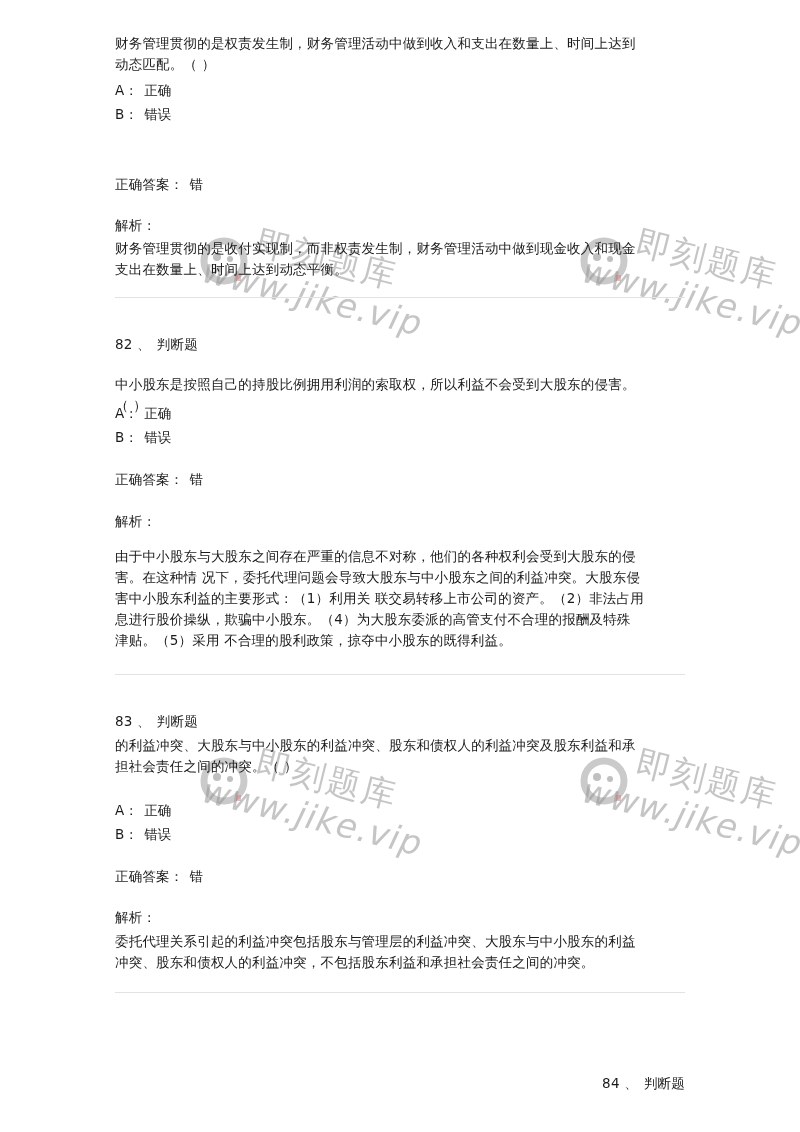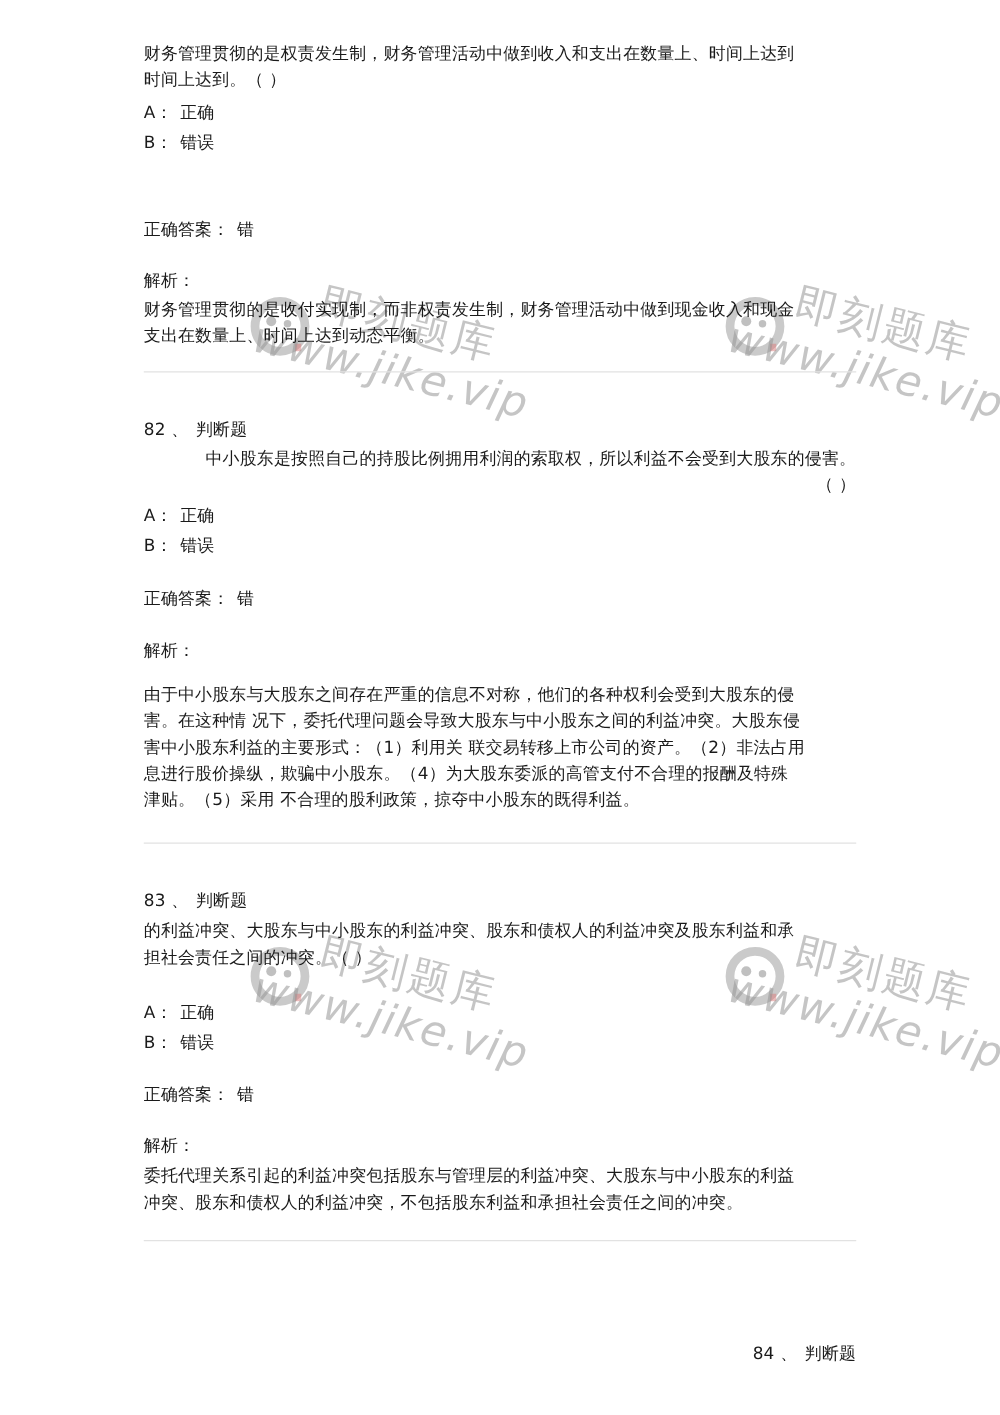--- a/index.html
+++ b/index.html
@@ -118,40 +118,40 @@
     <rect x="36" y="40" width="5" height="6" fill="rgba(220,120,120,0.5)"></rect>
   </svg>
   <span class="wm-cn" style="left:55px; top:2px;">即刻题库</span>
   <span class="wm-url" style="left:0; top:42px;">www.jike.vip</span>
 </div>
 
 <div class="page">
 
   <div class="block text" style="top:33px;">
     <div>财务管理贯彻的是权责发生制，财务管理活动中做到收入和支出在数量上、时间上达到</div>
-    <div>时间上达到。（ ）</div>
+    <div>动态匹配。（ ）</div>
   </div>
   <div class="block" style="top:78px;">
     <div class="option-line"><span>A：</span><span class="label-gap"></span><span>正确</span></div>
     <div class="option-line"><span>B：</span><span class="label-gap"></span><span>错误</span></div>
   </div>
   <div class="block text" style="top:174px;">
     <span>正确答案：</span><span class="label-gap"></span><span>错</span>
   </div>
   <div class="block text" style="top:215px;">解析：</div>
   <div class="block text" style="top:238px;">
     <div>财务管理贯彻的是收付实现制，而非权责发生制，财务管理活动中做到现金收入和现金</div>
     <div>支出在数量上、时间上达到动态平衡。</div>
   </div>
   <div class="divider" style="top:297px;"></div>
 
   <div class="block text" style="top:334px;">
     <span>82 、</span><span class="label-gap"></span><span>判断题</span>
   </div>
-  <div class="block text" style="top:357px;text-align:right;">
+  <div class="block text" style="top:374px;">
     <div>中小股东是按照自己的持股比例拥用利润的索取权，所以利益不会受到大股东的侵害。</div>
     <div>（ ）</div>
   </div>
   <div class="block" style="top:401px;">
     <div class="option-line"><span>A：</span><span class="label-gap"></span><span>正确</span></div>
     <div class="option-line"><span>B：</span><span class="label-gap"></span><span>错误</span></div>
   </div>
   <div class="block text" style="top:469px;">
     <span>正确答案：</span><span class="label-gap"></span><span>错</span>
   </div>

